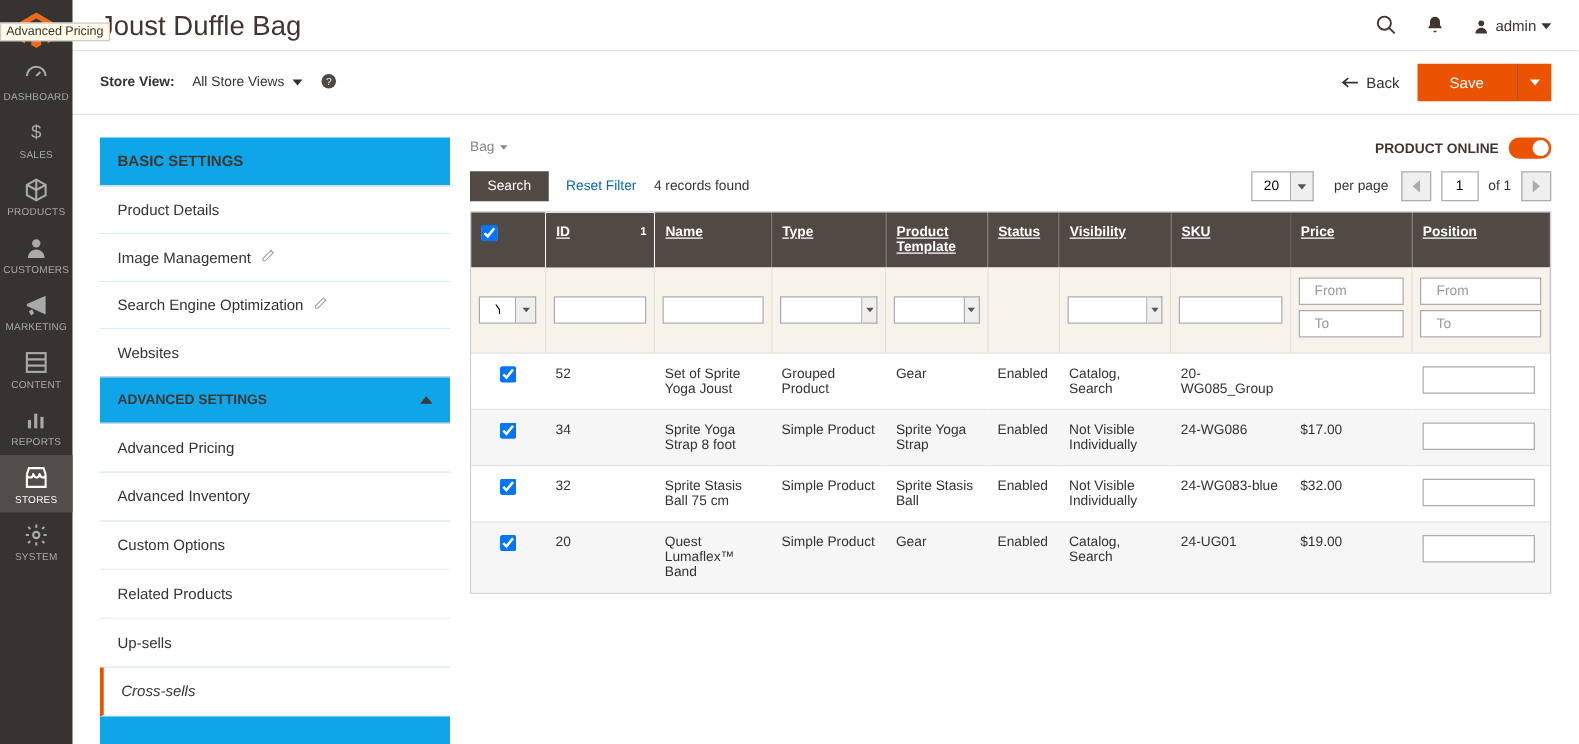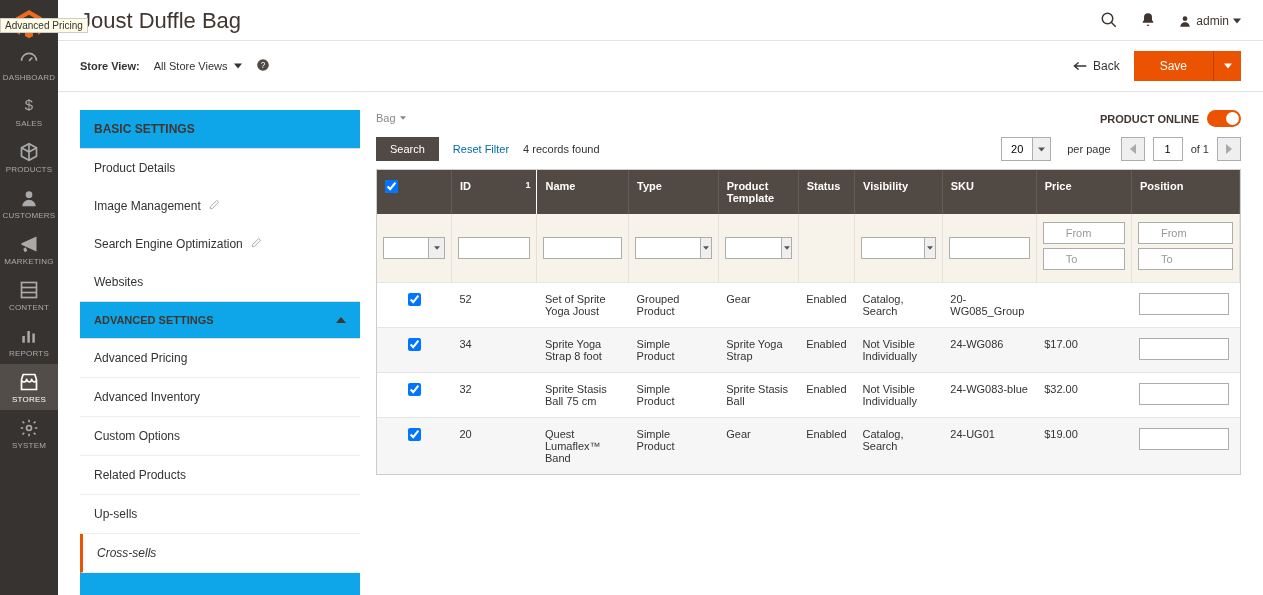--- a/index.html
+++ b/index.html
@@ -65,25 +65,25 @@
 .per-page-dd { width:18px; height:24px; border:1px solid #adadad; border-left:none; background:#efefef; display:flex; align-items:center; justify-content:center; cursor:pointer; }
 .per-page-label { font-size:11px; color:#333; margin-left:6px; }
 .pager { display: flex; align-items: center; gap: 8px; }
 .pager-btn { width:24px; height:24px; border:1px solid #adadad; background:#efefef; display:flex; align-items:center; justify-content:center; cursor:pointer; color:#888; }
 .page-input { width:30px; height:24px; border:1px solid #adadad; text-align:center; font-size:11px; }
 .of-label { font-size:11px; }
 
 
 .grid { border:1px solid #ccc; }
 .grid table { width:100%; border-collapse: collapse; }
-.grid th { background:#514943; color:#fff; font-size:11px; font-weight:600; text-align:left; padding:10px 8px; border-right:1px solid rgba(255,255,255,.1); vertical-align: top; }
+.grid th { background:#514943; color:#fff; font-size:11px; font-weight:600; text-align:left; padding:10px 8px; border-right:1px solid rgba(255,255,255,.1); vertical-align: top; text-decoration: underline; }
 .grid th.sorted { position: relative; }
 .grid th .sort-ind { position:absolute; right:6px; top:10px; font-size:9px; color:#fff; }
 .filter-row td { background:#f7f3eb; padding:8px 6px; border-right:1px solid #e5e1d8; }
-.filter-row input[type=text], .filter-row select { width:100%; height:22px; border:1px solid #adadad; font-size:11px; padding:0 22px; background:#fff; }
+.filter-row input[type=text], .filter-row select { width:100%; height:22px; border:1px solid #adadad; font-size:11px; padding:0 12px; background:#fff; }
 .filter-row .sel-wrap { display:flex; }
 .filter-row .sel-dd { width:16px; height:22px; border:1px solid #adadad; border-left:none; background:#efefef; display:flex; align-items:center; justify-content:center; }
 .filter-row .range input { margin-bottom:4px; }
 .filter-row .range input::placeholder { color:#999; }
 .grid tbody.data tr td { padding:10px 8px; font-size:11px; border-top:1px solid #e5e5e5; vertical-align: top; color:#333; }
 .grid tbody.data tr:nth-child(odd) td { background:#fff; }
 .grid tbody.data tr:nth-child(even) td { background:#f6f6f6; }
 .chk { width:13px; height:13px; }
 .pos-input { width:90px; height:22px; border:1px solid #adadad; }
 

